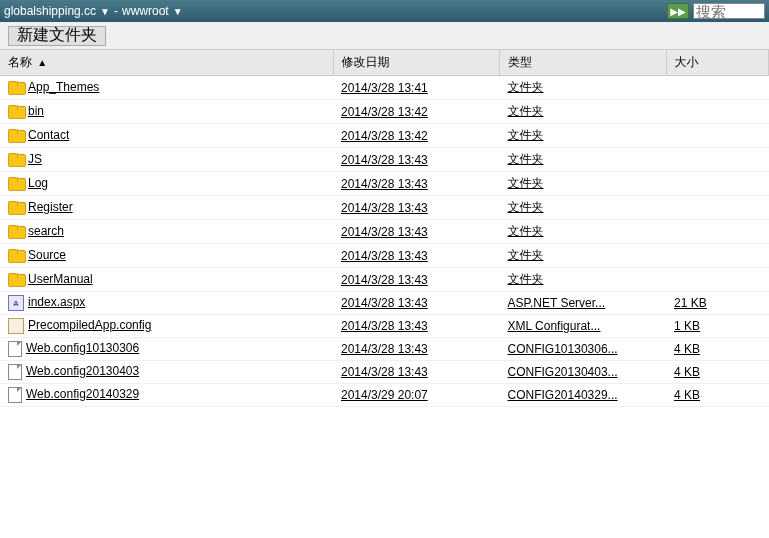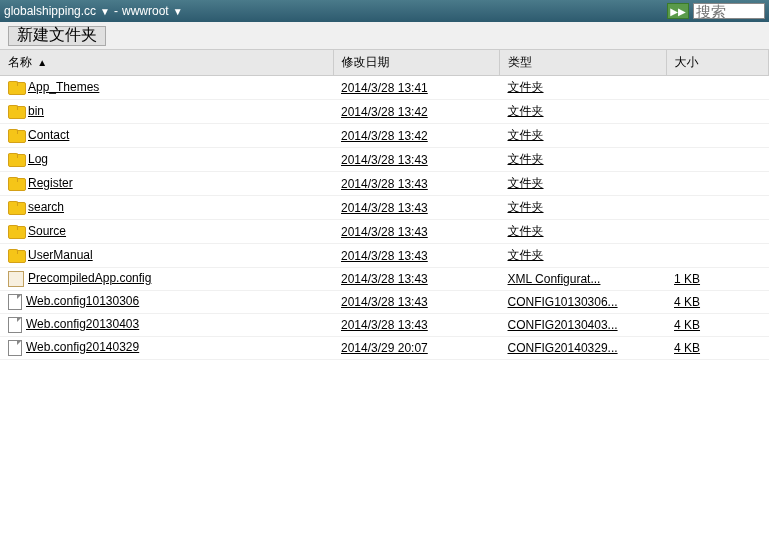--- a/index.html
+++ b/index.html
@@ -280,20 +280,26 @@
           <td>文件夹</td>
           <td></td>
         </tr>
         <tr>
           <td><span class="folder-icon"></span><span>Contact</span></td>
           <td>2014/3/28 13:42</td>
           <td>文件夹</td>
           <td></td>
         </tr>
         <tr>
+          <td><span class="folder-icon"></span><span>JS</span></td>
+          <td>2014/3/28 13:43</td>
+          <td>文件夹</td>
+          <td></td>
+        </tr>
+        <tr>
           <td><span class="folder-icon"></span><span>Log</span></td>
           <td>2014/3/28 13:43</td>
           <td>文件夹</td>
           <td></td>
         </tr>
         <tr>
           <td><span class="folder-icon"></span><span>Register</span></td>
           <td>2014/3/28 13:43</td>
           <td>文件夹</td>
           <td></td>
@@ -308,20 +314,26 @@
           <td><span class="folder-icon"></span><span>Source</span></td>
           <td>2014/3/28 13:43</td>
           <td>文件夹</td>
           <td></td>
         </tr>
         <tr>
           <td><span class="folder-icon"></span><span>UserManual</span></td>
           <td>2014/3/28 13:43</td>
           <td>文件夹</td>
           <td></td>
+        </tr>
+        <tr>
+          <td><span class="aspx-icon">A</span><span>index.aspx</span></td>
+          <td>2014/3/28 13:43</td>
+          <td>ASP.NET Server...</td>
+          <td>21 KB</td>
         </tr>
         <tr>
           <td><span class="config-icon"></span><span>PrecompiledApp.config</span></td>
           <td>2014/3/28 13:43</td>
           <td>XML Configurat...</td>
           <td>1 KB</td>
         </tr>
         <tr>
           <td><span class="file-icon"></span><span>Web.config10130306</span></td>
           <td>2014/3/28 13:43</td>

